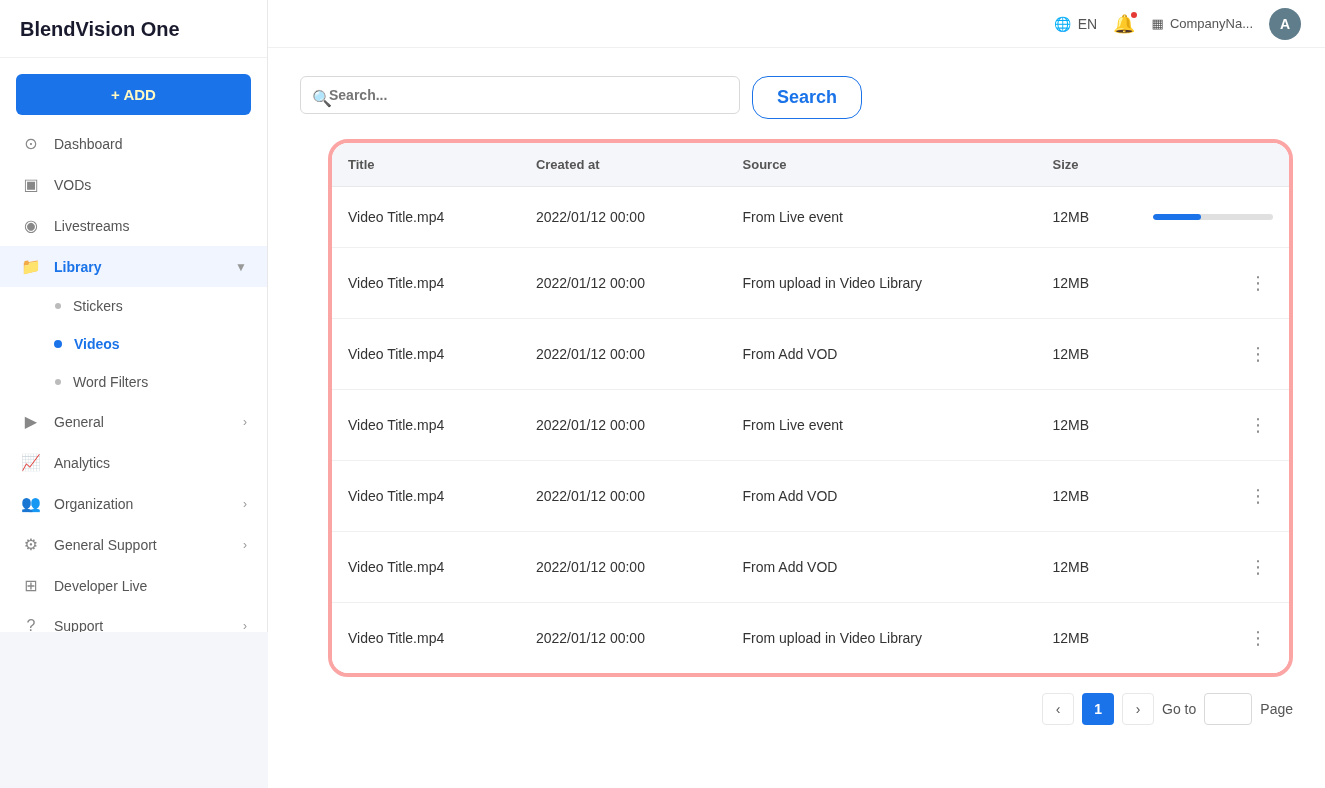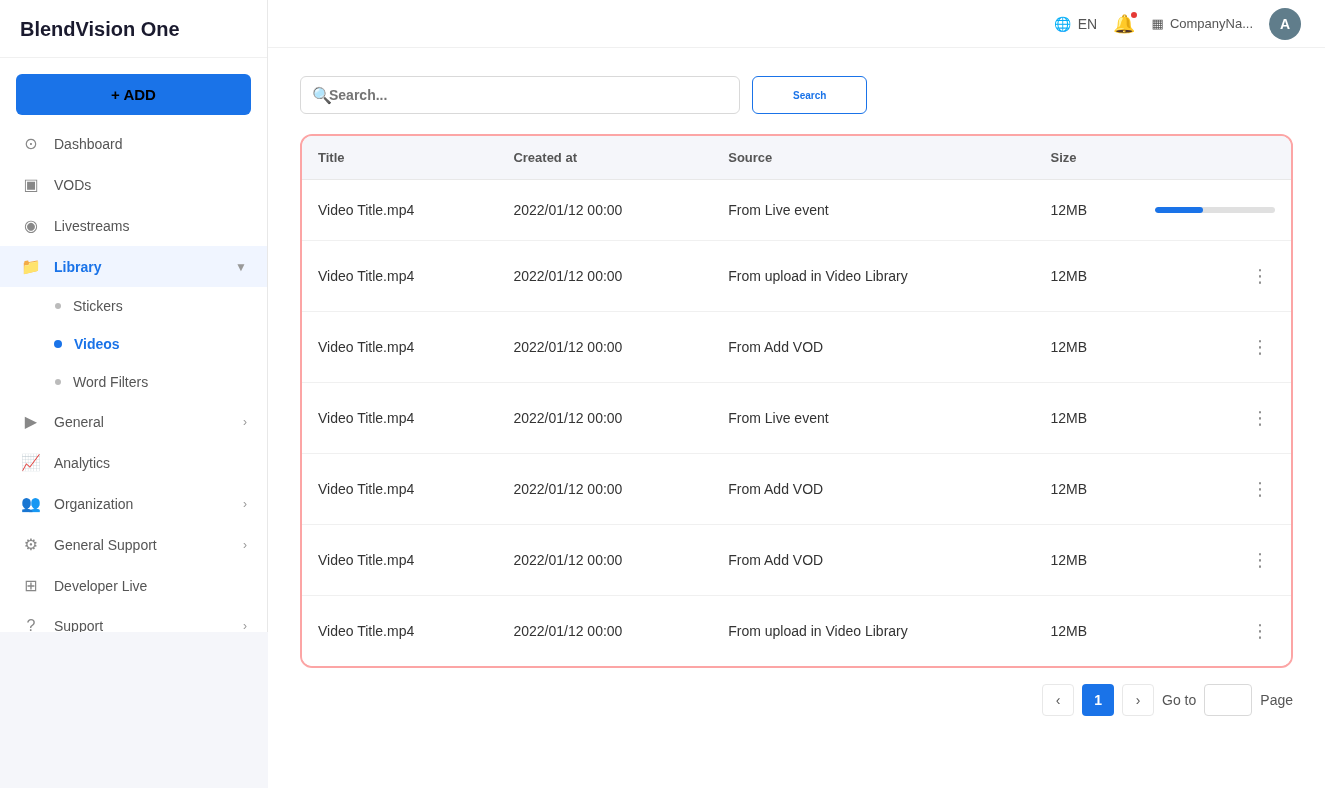--- a/index.html
+++ b/index.html
@@ -19,21 +19,21 @@
     .sidebar-logo {
       padding: 18px 20px 16px;
       font-size: 20px;
       font-weight: 700;
       color: #1a1a2e;
       border-bottom: 1px solid #f0f0f0;
     }
     .add-btn {
       margin: 16px 16px 8px;
       background: #1a73e8;
-      color: #000000;
+      color: #fef9c3;
       border: none;
       border-radius: 6px;
       padding: 12px 20px;
       font-size: 15px;
       font-weight: 600;
       cursor: pointer;
       display: flex;
       align-items: center;
       justify-content: center;
       gap: 8px;
@@ -174,35 +174,36 @@
       width: 100%;
       padding: 10px 12px 10px 28px;
       border: 1px solid #d9d9d9;
       border-radius: 6px;
       font-size: 14px;
       color: #333;
       outline: none;
       font-weight: bold;
     }
     .search-btn {
-      padding: 10px 40px;
+      padding: 10px 24px;
       border: 1.5px solid #1a73e8;
-      border-radius: 6px;
+      border-radius: 16px;
       background: #fff;
       color: #1a73e8;
-      font-size: 10px;
+      font-size: 18px;
       font-weight: 600;
       cursor: pointer;
     }
 
     
     .table-wrap {
-      border: 2px solid #fca5a5;
-      border-radius: 12px;
+      border: 4px solid #fca5a5;
+      border-radius: 20px;
       overflow: hidden;
+      margin-left: 28px;
     }
     table {
       width: 100%;
       border-collapse: collapse;
     }
     thead tr {
       background: #f5f6fa;
     }
     thead th {
       text-align: left;

